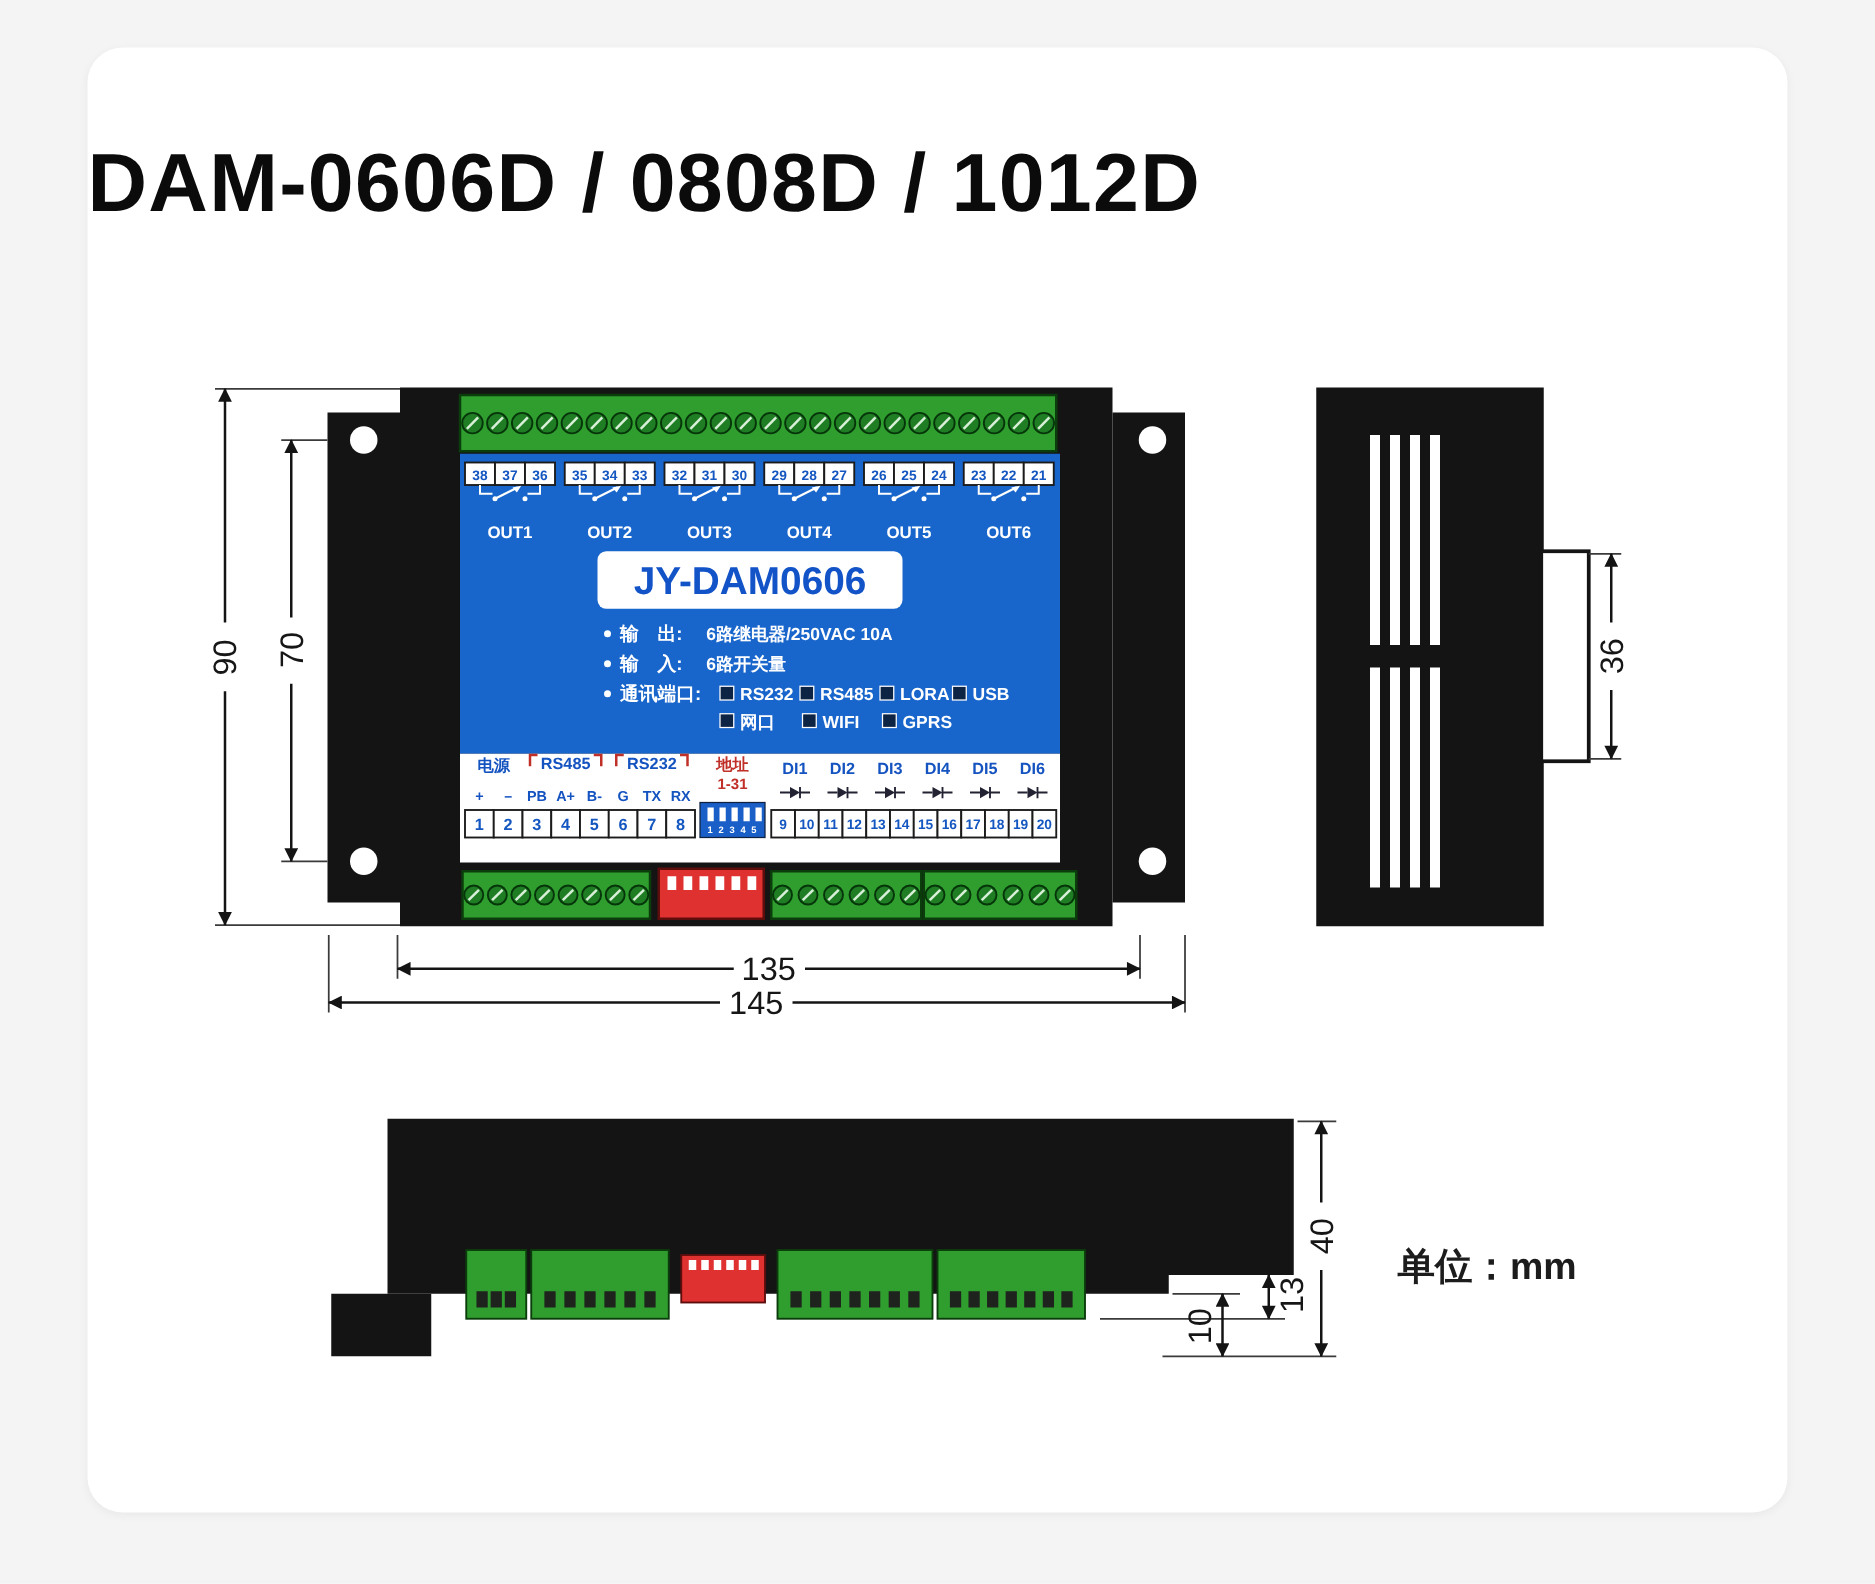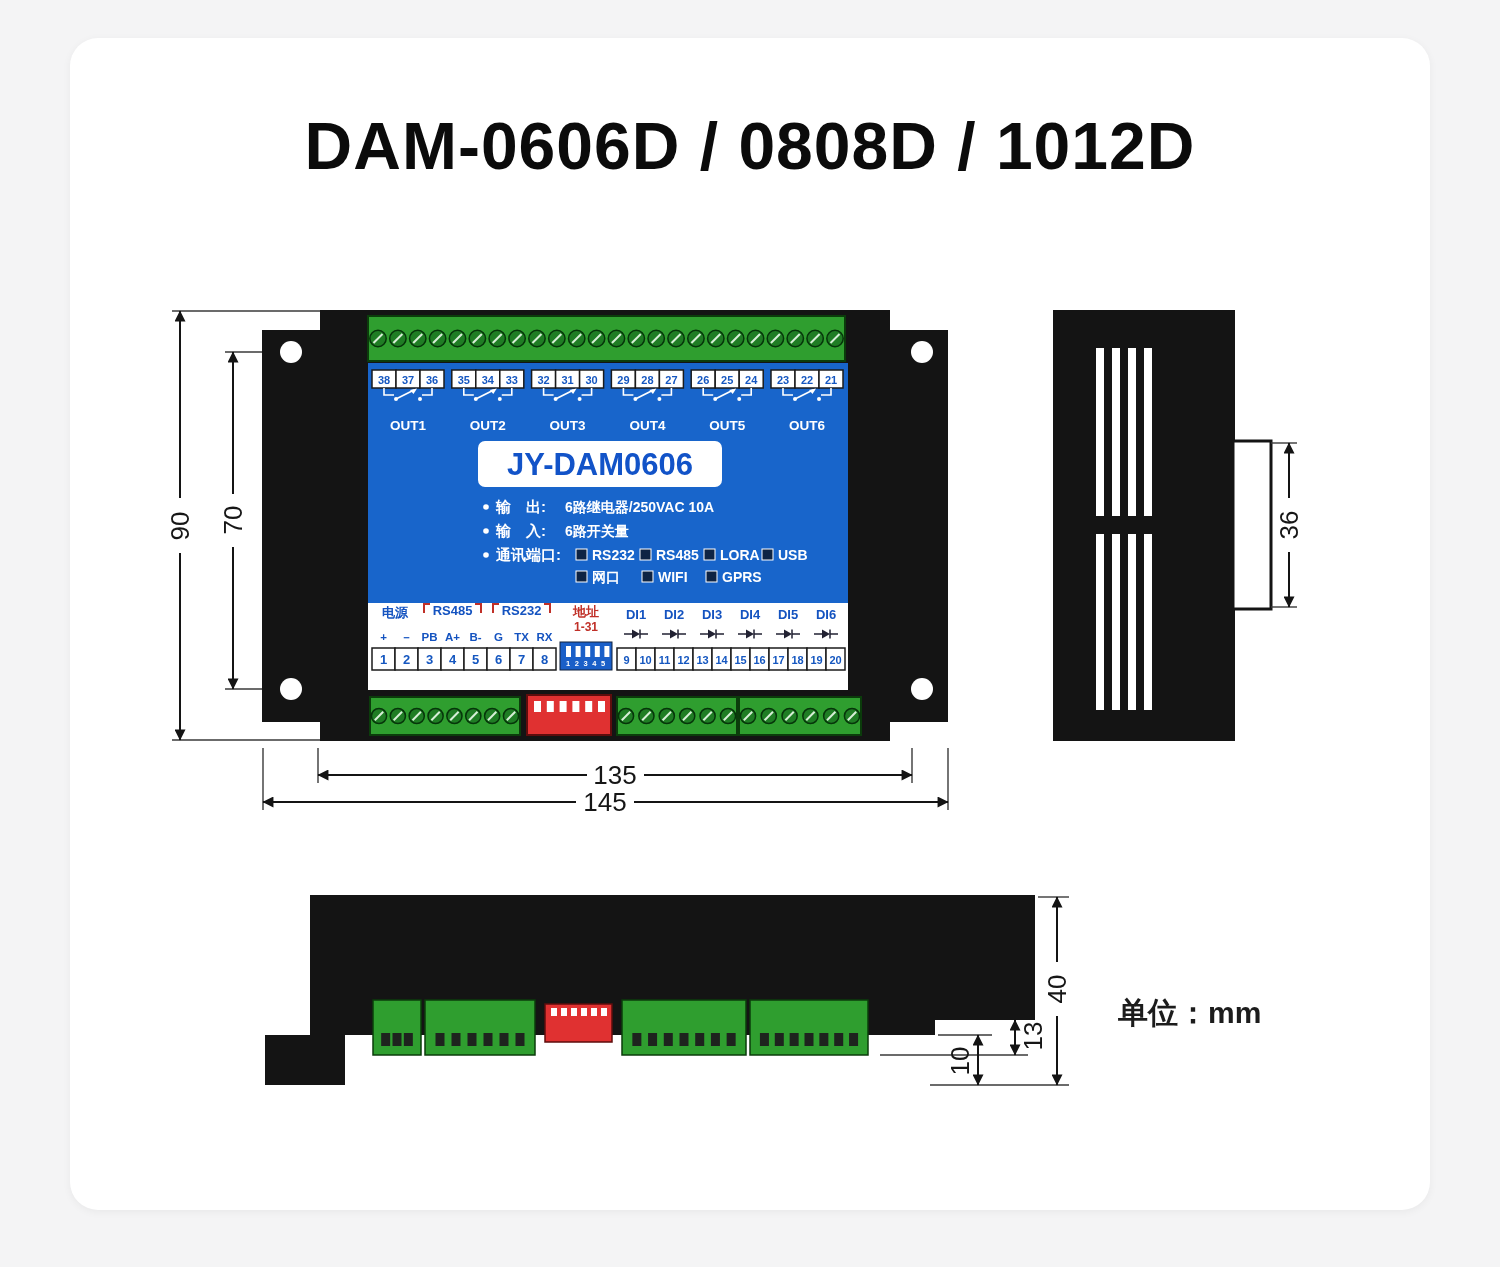--- a/index.html
+++ b/index.html
@@ -1,21 +1,21 @@
 <!DOCTYPE html>
 <html><head>
 <meta charset="utf-8">
 <style>
   *{box-sizing:border-box}
   html,body{margin:0;padding:0}
   body{width:1500px;height:1267px;position:relative;background:#f4f4f5;overflow:hidden;
        font-family:"Liberation Sans","DejaVu Sans",sans-serif}
   .card{position:absolute;left:70px;top:38px;width:1360px;height:1172px;background:#ffffff;
         border-radius:28px;box-shadow:0 2px 8px rgba(0,0,0,.05)}
-  h1.title{position:absolute;left:70px;top:108px;width:1360px;margin:0;text-align:center;
+  h1.title{position:absolute;left:70px;top:108px;width:1360px;margin:0;
            font-size:66px;font-weight:800;letter-spacing:1px;color:#0b0b0b;
            font-family:"Liberation Sans","DejaVu Sans",sans-serif}
   svg.diagram{position:absolute;left:0;top:0;width:1500px;height:1267px}
   svg text{font-family:"Liberation Sans","DejaVu Sans",sans-serif}
   .mid{text-anchor:middle}
   .t-num{font-size:11px;font-weight:700;fill:#1557c0}
   .t-out{font-size:13.5px;font-weight:700;fill:#ffffff}
   .t-model{font-size:31px;font-weight:700;fill:#1253c8}
   .t-spec{font-size:15px;font-weight:700;fill:#ffffff}
   .t-specv{font-size:14px;font-weight:700;fill:#ffffff}

